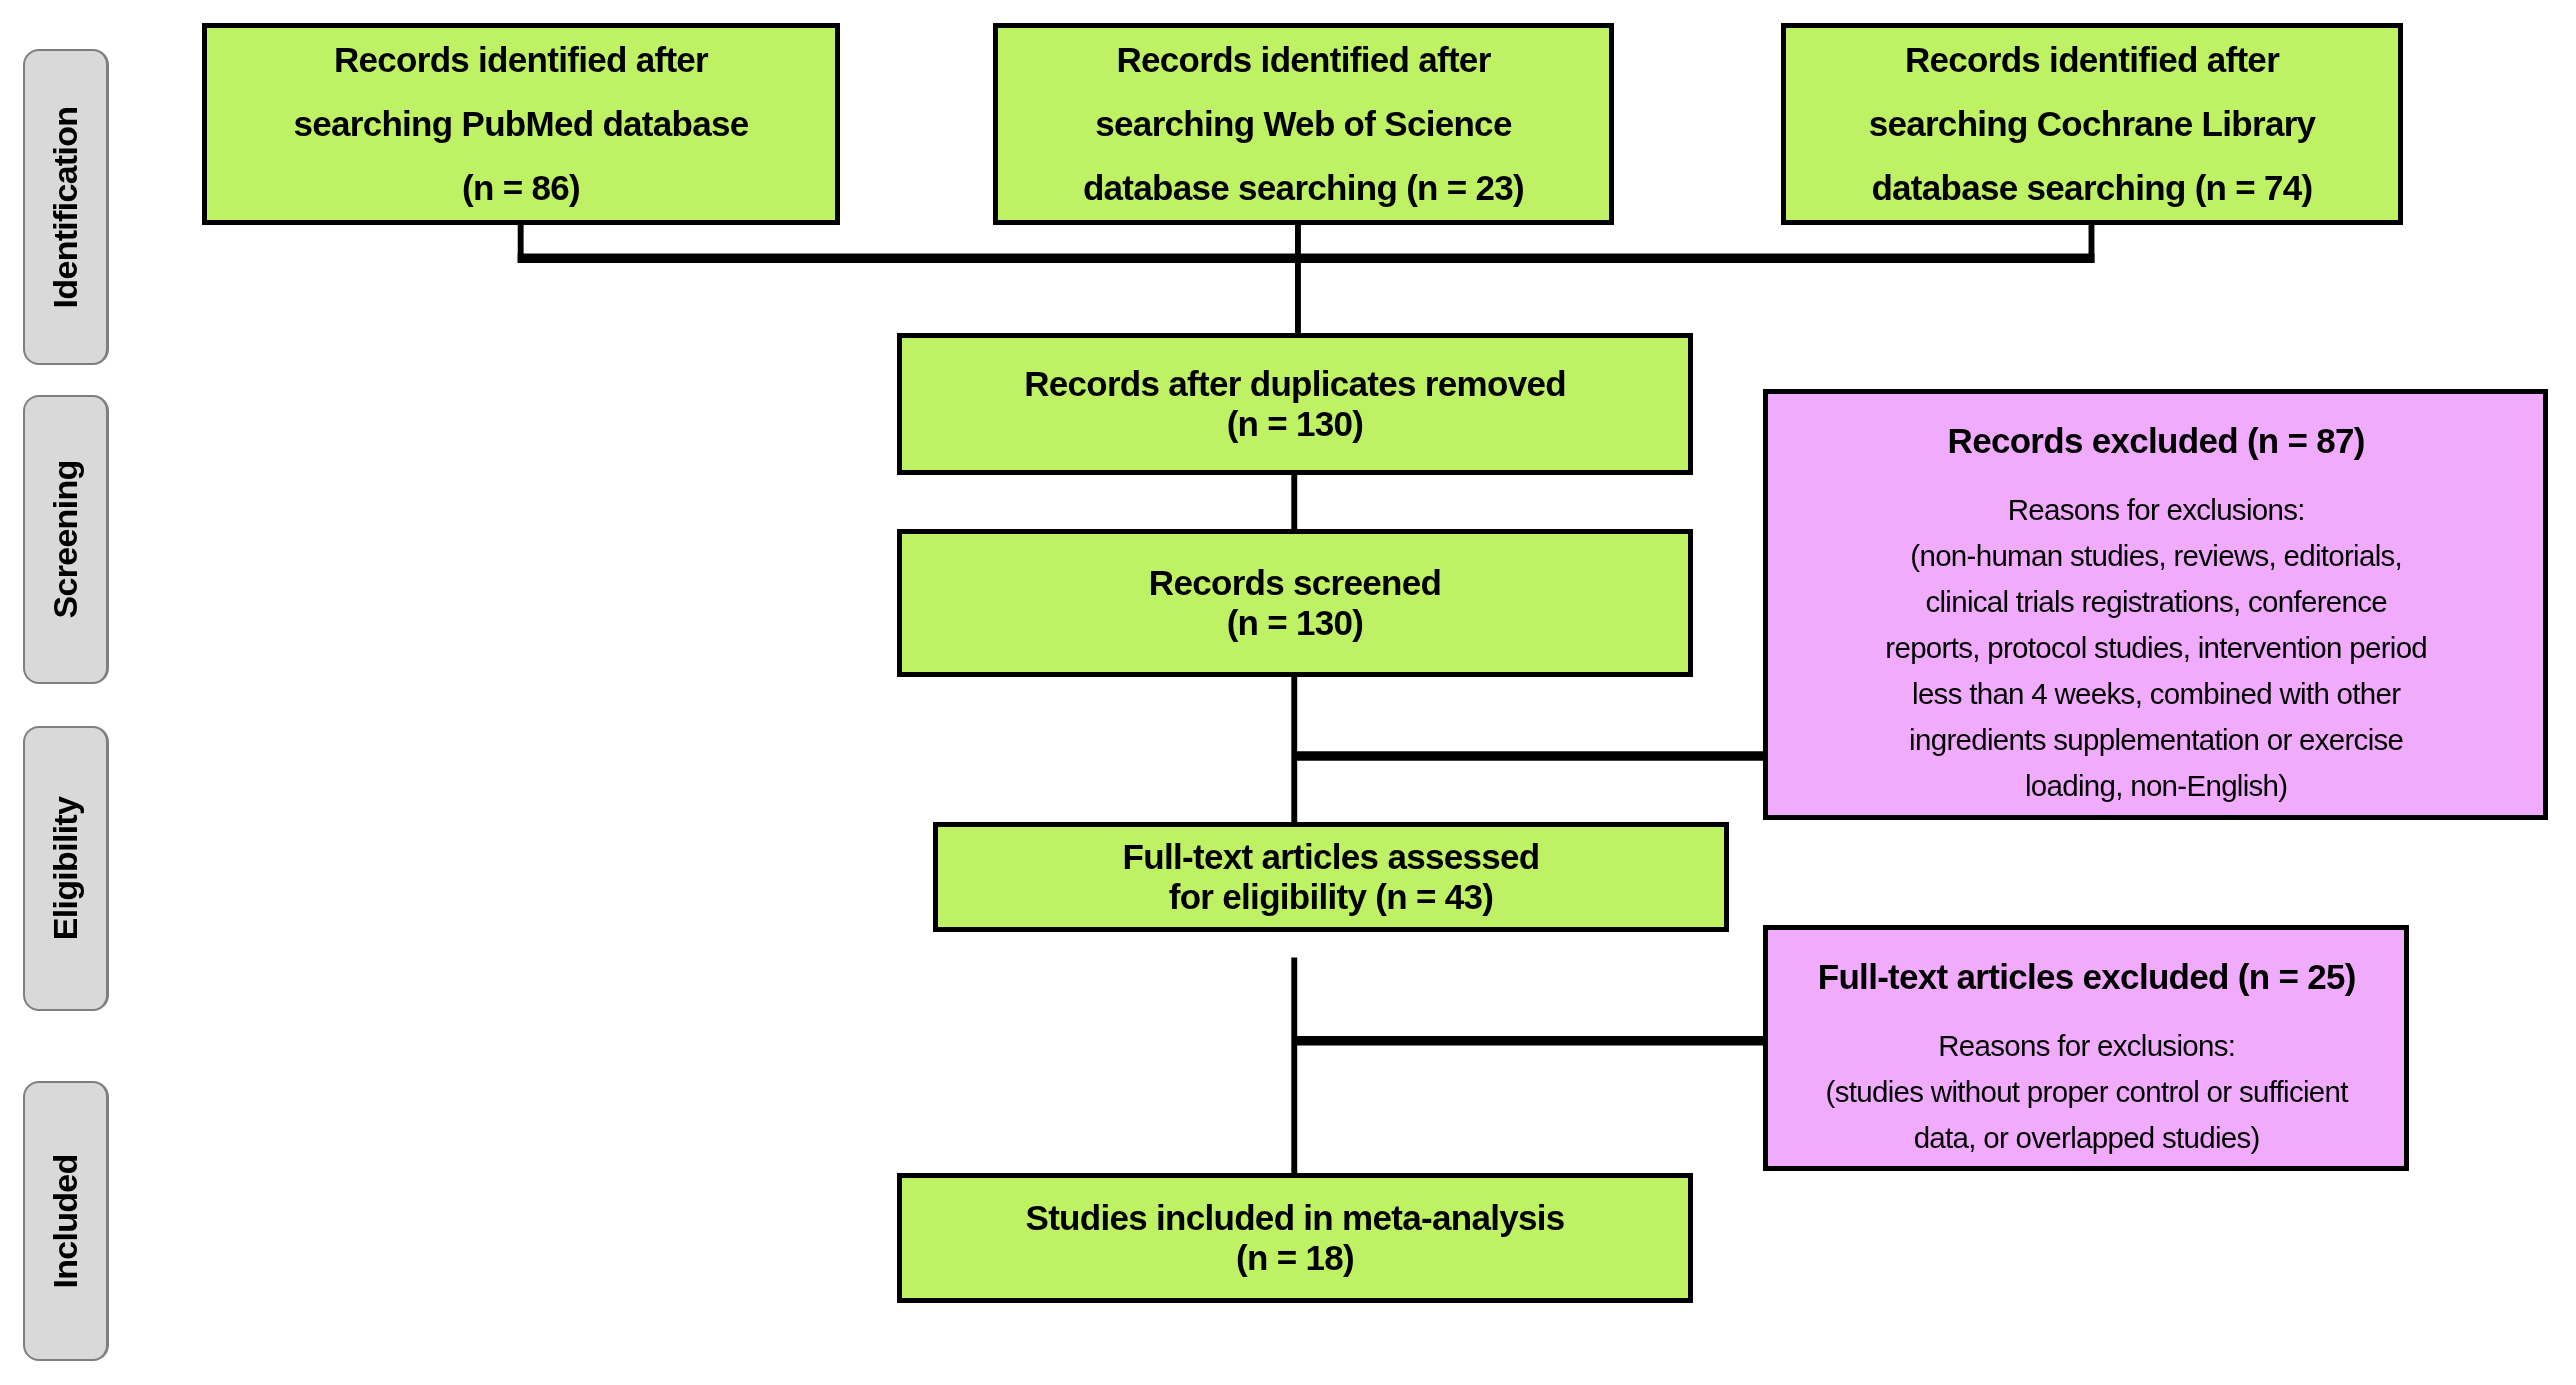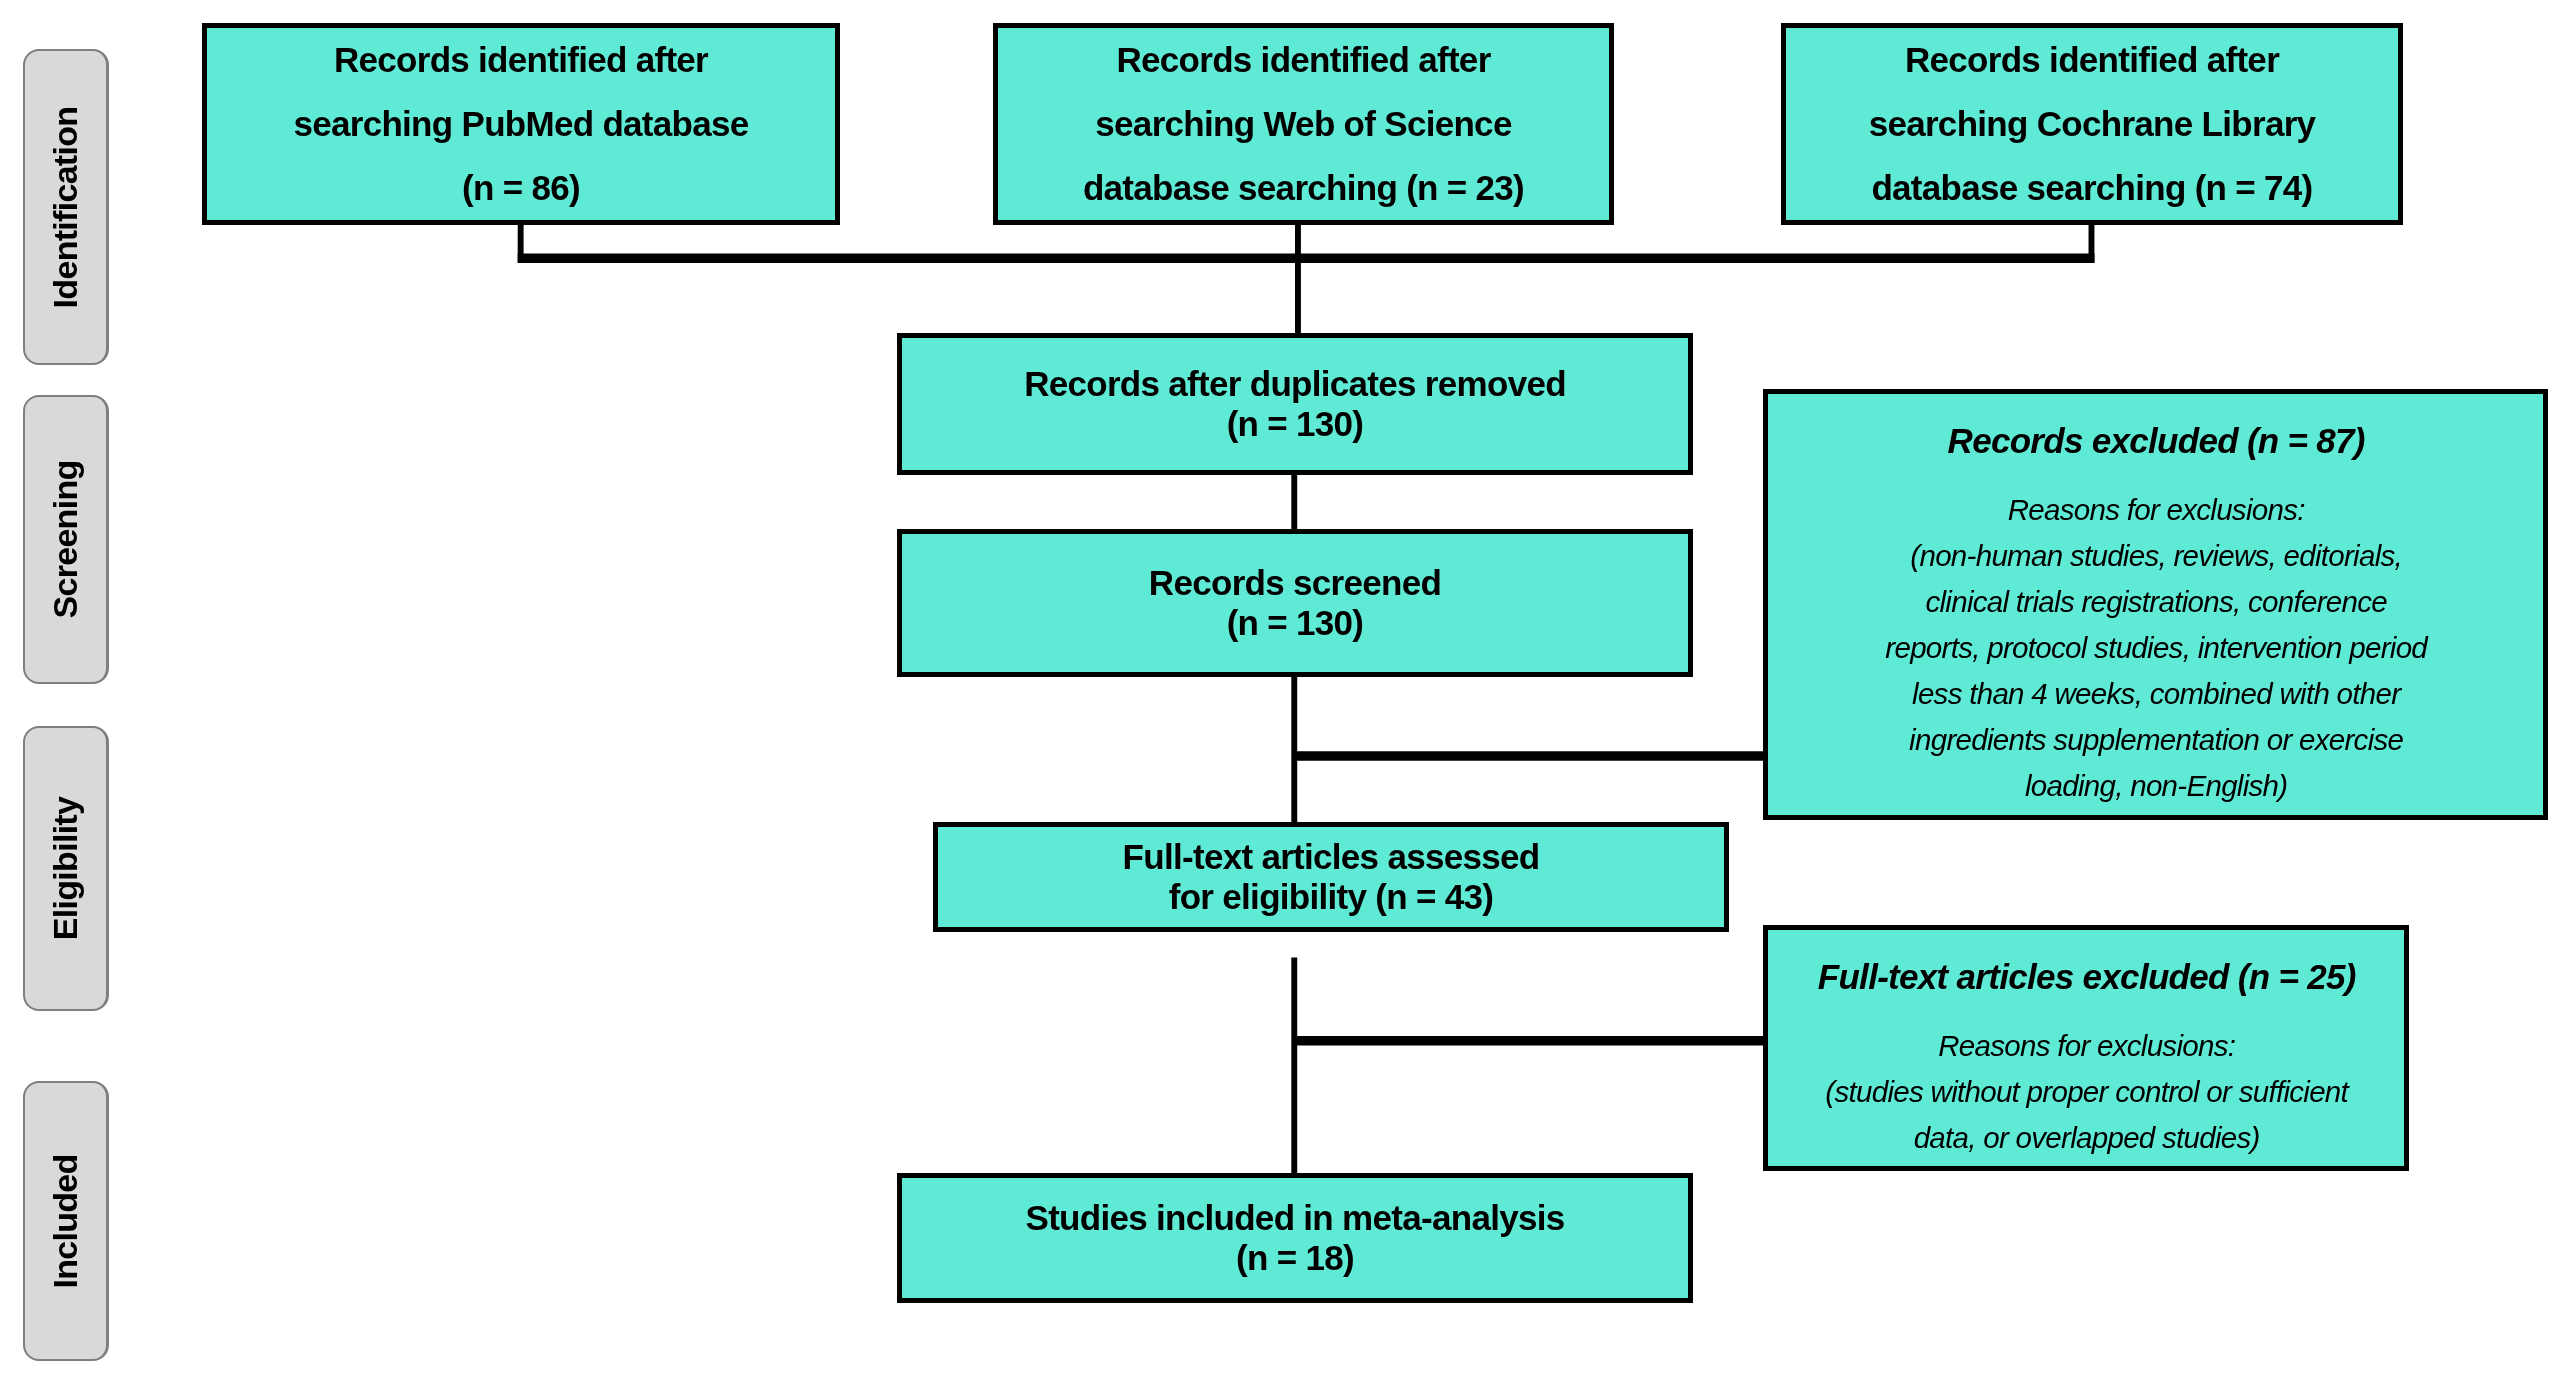--- a/index.html
+++ b/index.html
@@ -18,21 +18,21 @@
     position: absolute;
     left: 0; top: 0;
     width: 2576px; height: 1386px;
     z-index: 1;
   }
 
   
   .flow-box {
     position: absolute;
     box-sizing: border-box;
-    background: #5eead4;
+    background: #bef264;
     border: 5.9px solid #000000;
     z-index: 2;
     display: flex;
     align-items: center;
     justify-content: center;
     text-align: center;
   }
   .flow-box .box-text {
     font-weight: bold;
     white-space: pre-line;
@@ -49,25 +49,24 @@
   
   #box-duplicates { left: 897px; top: 333px;  width: 796px; height: 142px; }
   #box-screened   { left: 897px; top: 529px;  width: 796px; height: 148px; }
   #box-assessed   { left: 933px; top: 822px; width: 796px; height: 110px; }
   #box-included   { left: 897px; top: 1173px; width: 796px; height: 130px; }
 
   
   .excl-box {
     position: absolute;
     box-sizing: border-box;
-    background: #5eead4;
+    background: #f0abfc;
     border: 5.9px solid #000000;
     z-index: 2;
     padding: 19px 20.6px 14.7px 22px;
-    font-style: italic;
   }
   #box-records-excluded  { left: 1763px; top: 389px;  width: 785px; height: 431px; }
   #box-fulltext-excluded { left: 1763px; top: 925px; width: 646px; height: 246px; }
   .excl-title {
     font-weight: bold;
     font-size: 35px;
     line-height: 55px;
     text-align: center;
     letter-spacing: -0.7px;
     margin-bottom: 19px;

